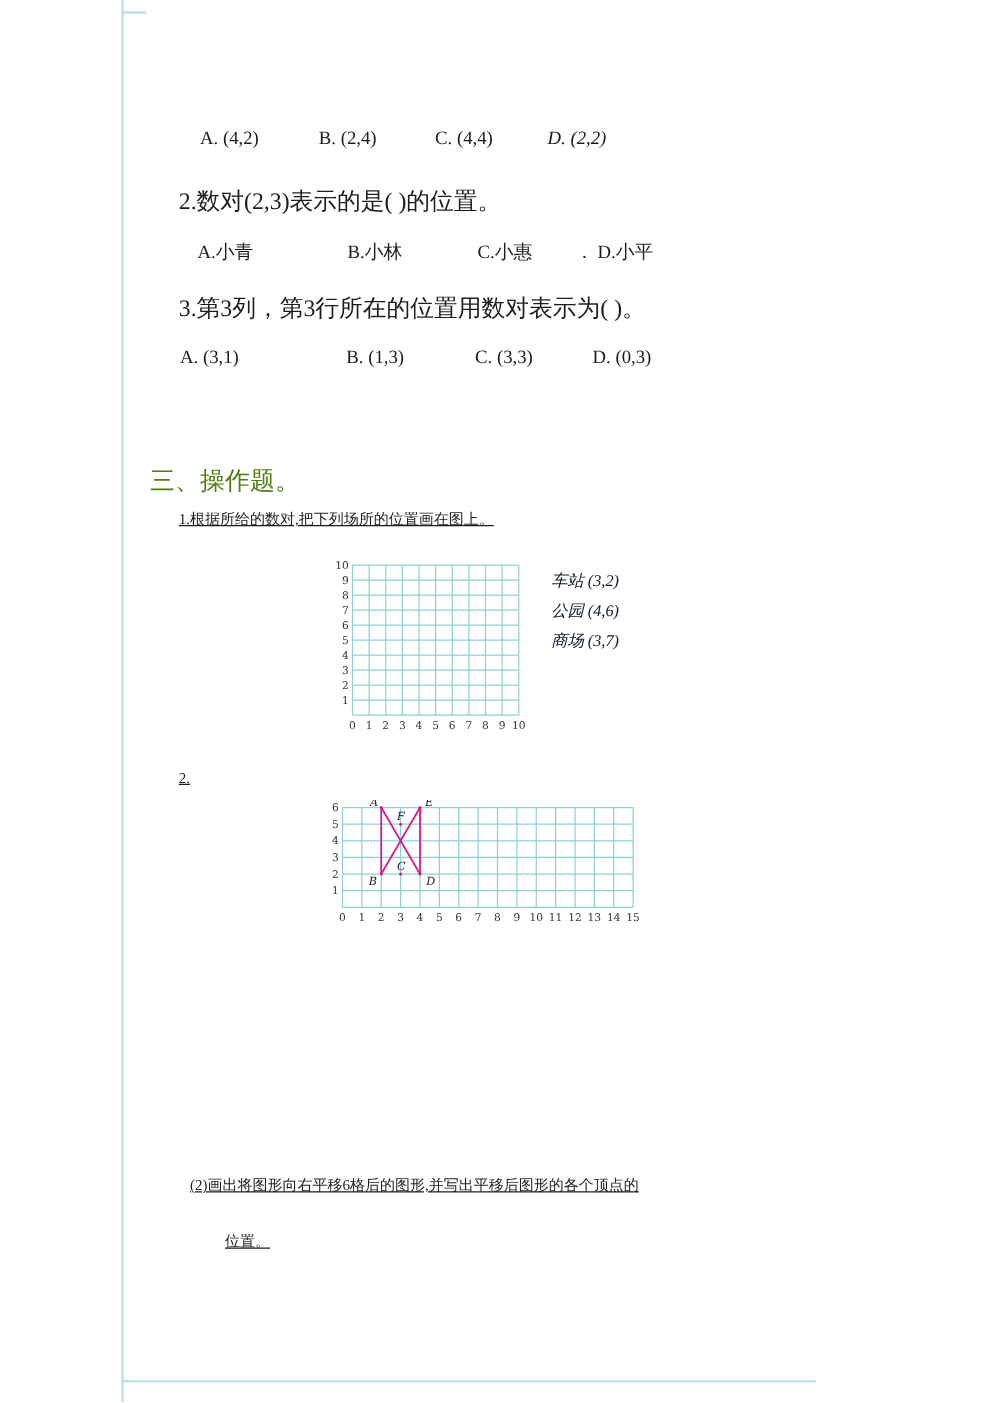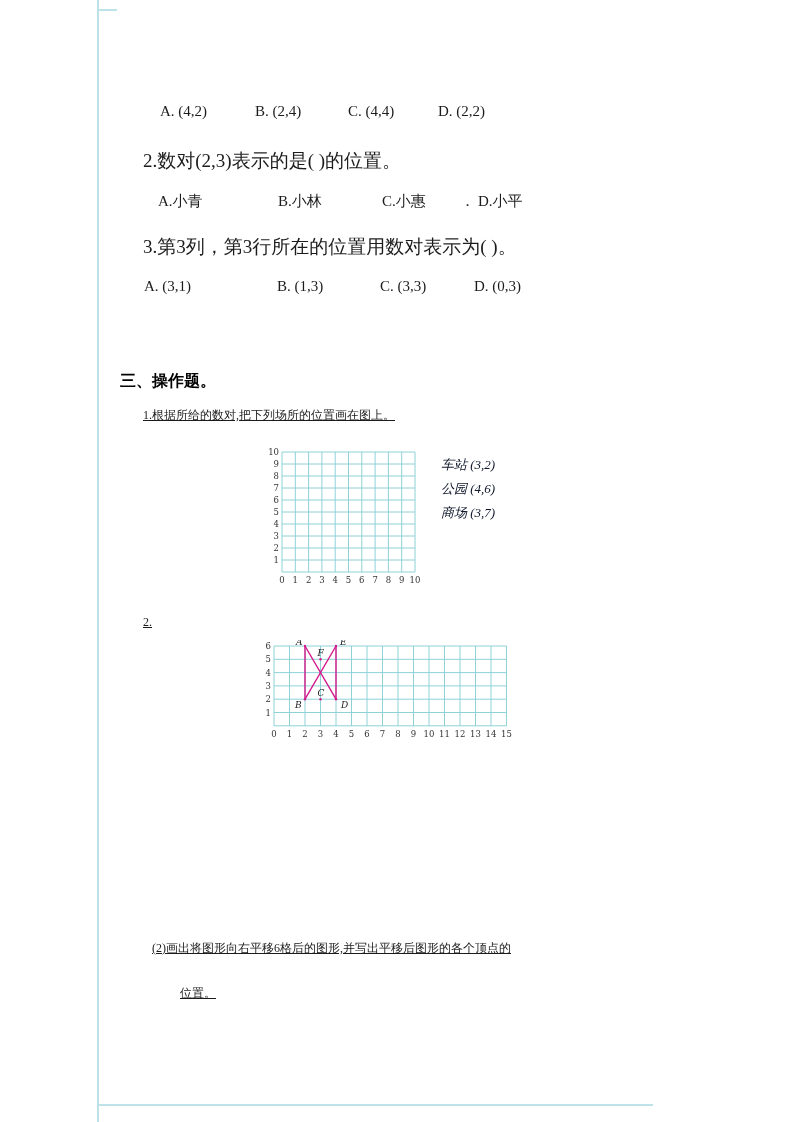--- a/index.html
+++ b/index.html
@@ -10,21 +10,21 @@
     overflow:hidden;
     font-family:"Liberation Serif","DejaVu Serif",serif;
     color:#1c1c1c;
   }
   .abs{position:absolute;white-space:nowrap;}
   .frame-left{position:absolute;left:97px;top:0;width:2px;height:1122px;background:#bfe2ea;}
   .frame-bottom{position:absolute;left:97px;top:1104px;width:696px;height:2px;background:#bfe2ea;}
   .frame-top{position:absolute;left:97px;top:9px;width:20px;height:2px;background:#bfe2ea;}
   .opt{font-size:15px;}
   .qtext{font-size:19px;}
-  .section-title{font-size:16px;color:#000000;font-weight:bold;}
+  .section-title{font-size:20px;color:#4d7c0f;font-weight:normal;}
   .item-text{font-size:12px;text-decoration:underline;}
   .annot{
     font-size:13px;
     font-style:italic;
     color:#0f172a;
     line-height:24px;
   }
   .grid-box svg{display:block;}
 </style>
 </head>
@@ -32,21 +32,21 @@
 
 <div class="page">
 
   <div class="frame-left"></div>
   <div class="frame-bottom"></div>
   <div class="frame-top"></div>
 
   <span class="abs opt" style="left:160px;top:103px;">A. (4,2)</span>
   <span class="abs opt" style="left:255px;top:103px;">B. (2,4)</span>
   <span class="abs opt" style="left:348px;top:103px;text-align:right;">C. (4,4)</span>
-  <span class="abs opt" style="left:438px;top:103px;">D. (2,2)</span>
+  <span class="abs opt" style="left:438px;top:103px;font-style:italic;">D. (2,2)</span>
 
   <span class="abs qtext" style="left:143px;top:148px;">2.数对(2,3)表示的是(      )的位置。</span>
   <span class="abs opt" style="left:158px;top:192px;">A.小青</span>
   <span class="abs opt" style="left:278px;top:192px;">B.小林</span>
   <span class="abs opt" style="left:382px;top:192px;">C.小惠</span>
   <span class="abs opt" style="left:460px;top:192px;">．</span>
   <span class="abs opt" style="left:478px;top:192px;">D.小平</span>
 
   <span class="abs qtext" style="left:143px;top:234px;">3.第3列，第3行所在的位置用数对表示为(    )。</span>
   <span class="abs opt" style="left:144px;top:278px;">A. (3,1)</span>

